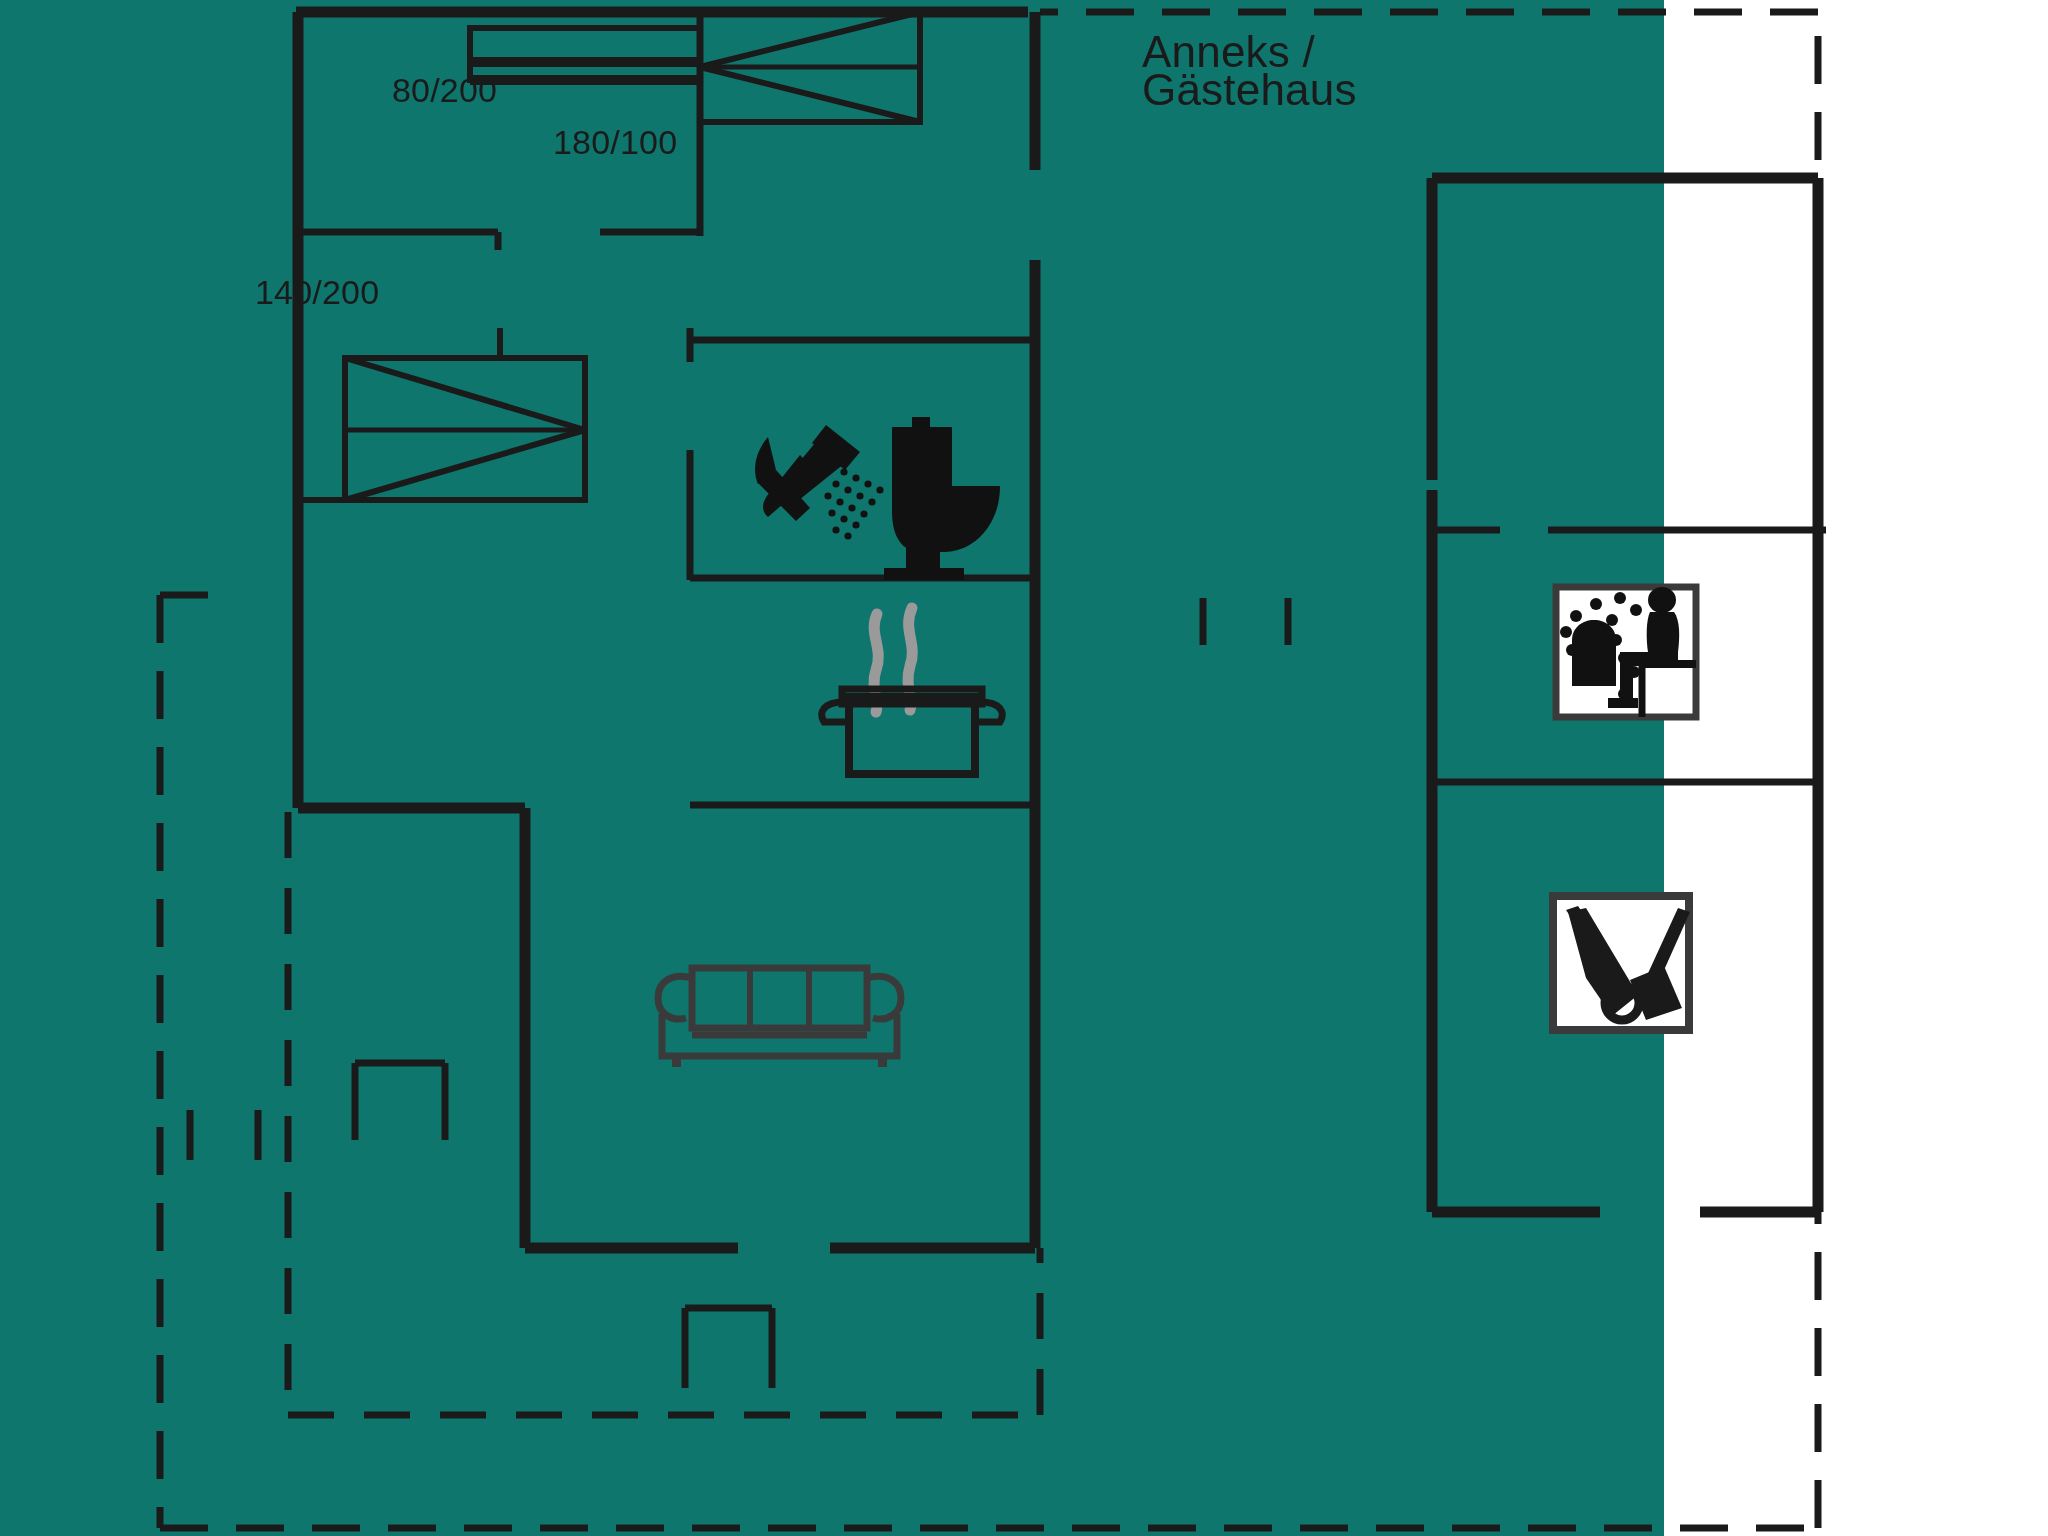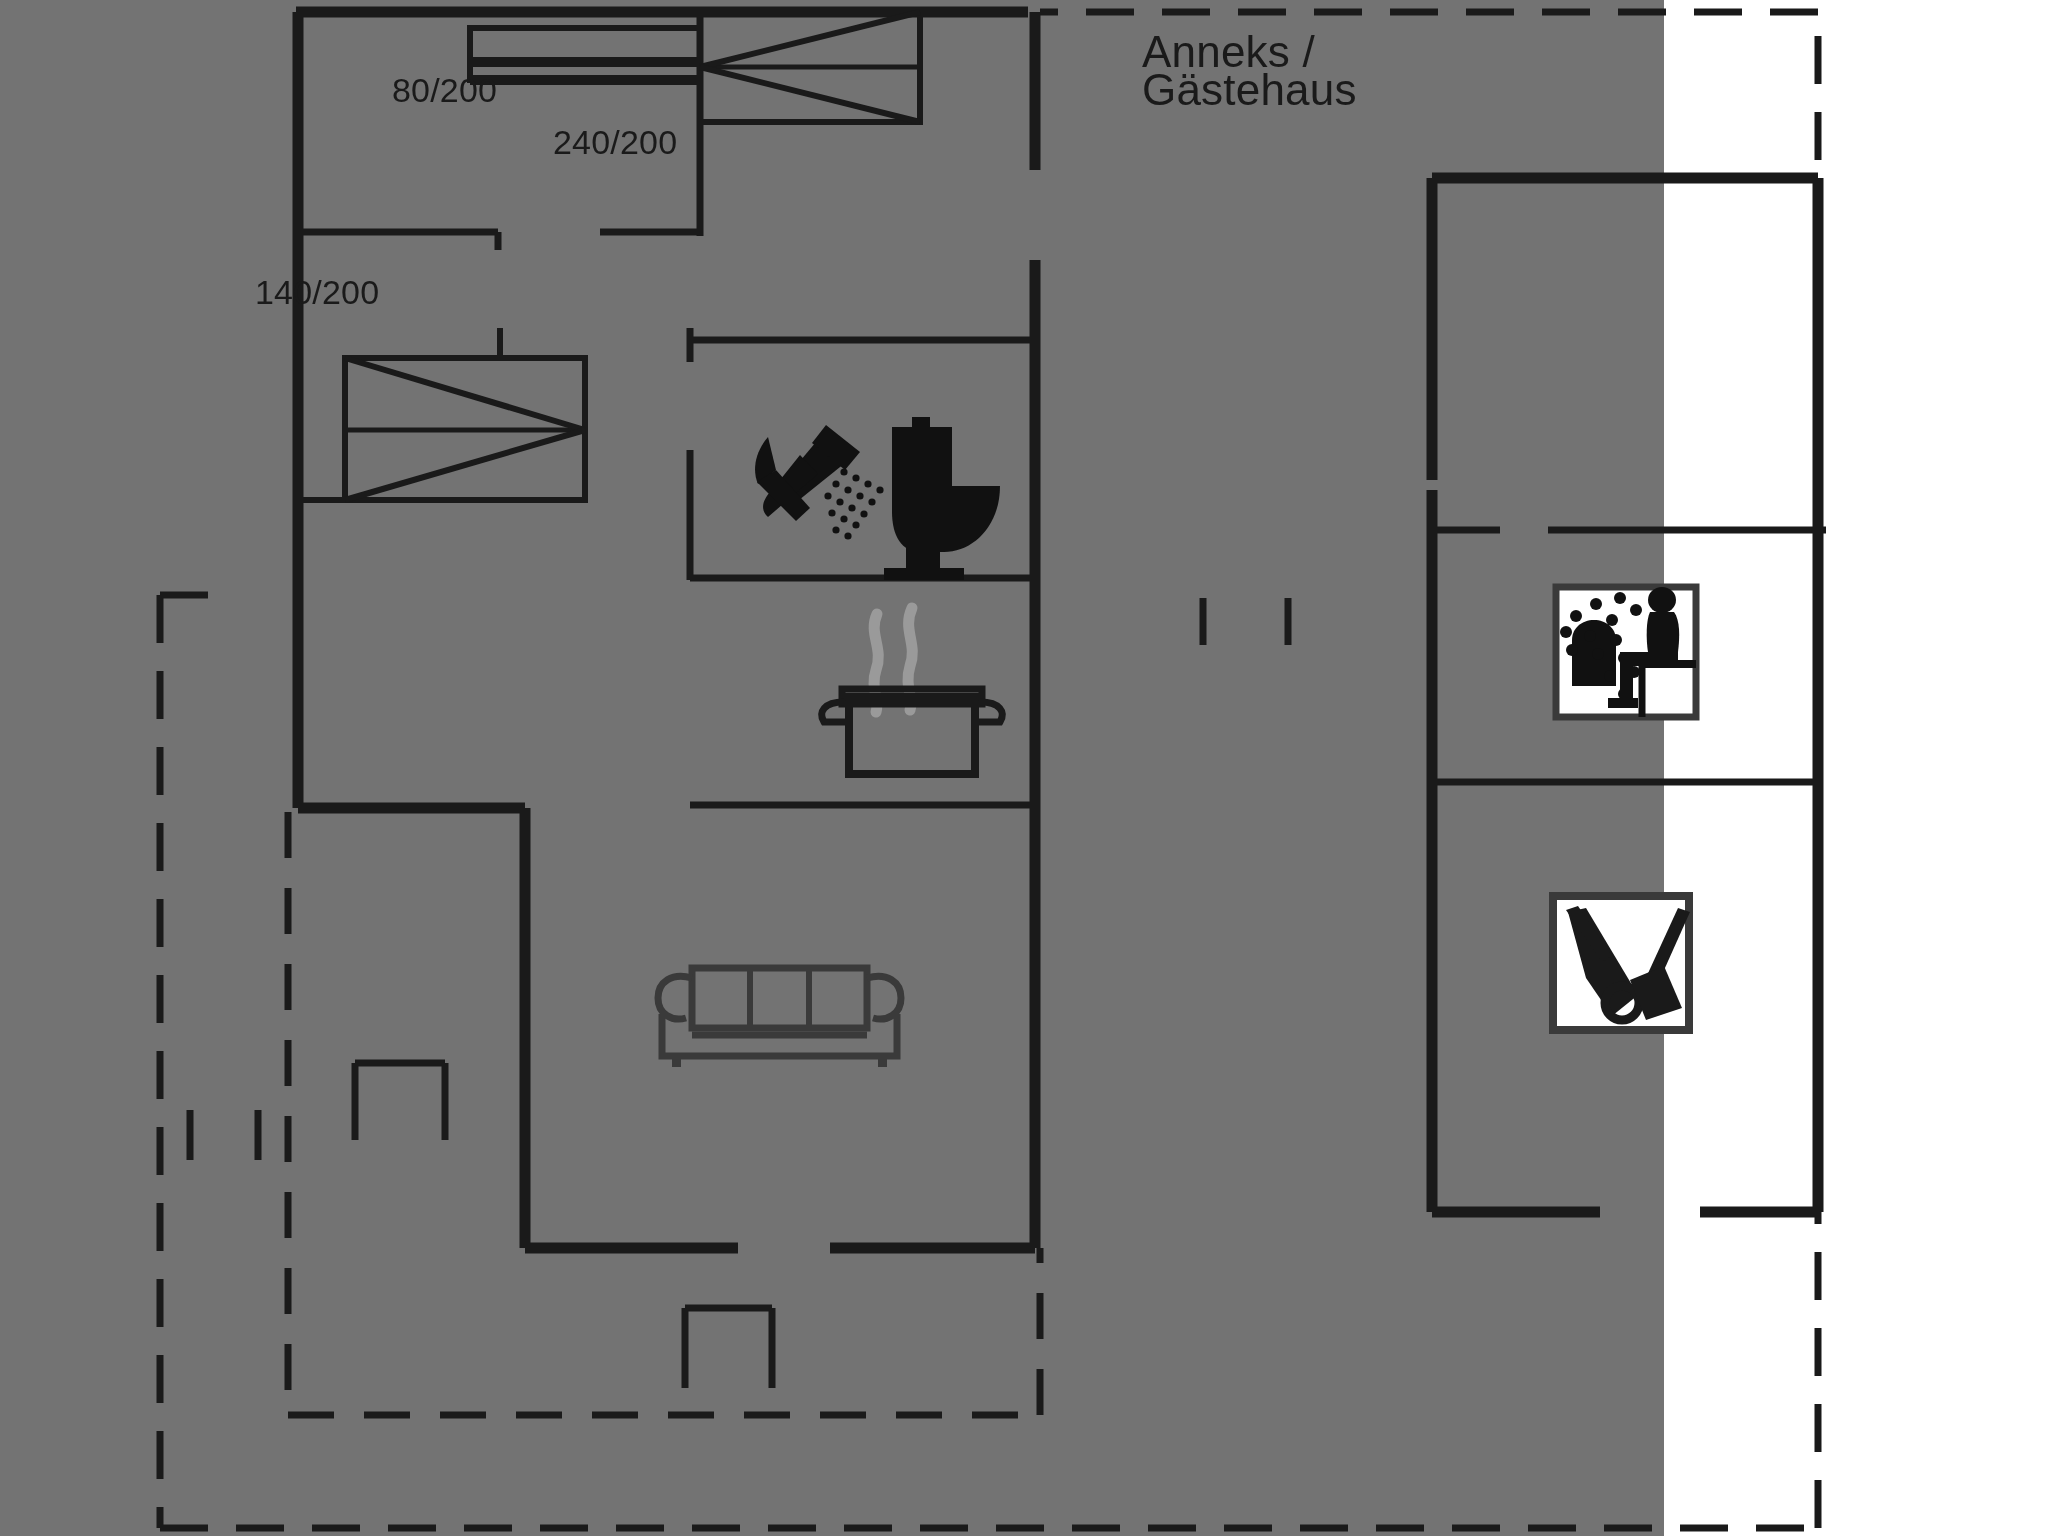--- a/index.html
+++ b/index.html
@@ -11,21 +11,21 @@
   body {
     width: 2048px;
     height: 1536px;
     font-family: "Liberation Sans", sans-serif;
     overflow: hidden;
   }
   #plan-root {
     position: relative;
     width: 1664px;
     height: 1536px;
-    background: #737373;
+    background: #0f766e;
   }
   #plan-svg {
     position: absolute;
     left: 0;
     top: 0;
     width: 2048px;
     height: 1536px;
     display: block;
   }
   .label-layer {
@@ -317,21 +317,21 @@
       <path d="M 1678 908 L 1690 912 L 1656 988 L 1644 982 Z" fill="#1a1a1a"></path>
 
       <path d="M 1630 980 L 1664 966 L 1682 1008 L 1646 1020 Z" fill="#1a1a1a"></path>
     </g>
 
   </svg>
 
   <div class="label-layer">
     <span class="plan-label dim-label" style="left:392px; top:70px;">80/200</span>
 
-    <span class="plan-label dim-label" style="left:553px; top:122px;">240/200</span>
+    <span class="plan-label dim-label" style="left:553px; top:122px;">180/100</span>
 
     <span class="plan-label dim-label" style="left:255px; top:233px;margin-top:39px;">140/200</span>
 
     <span class="plan-label annex-label" style="left:1118px; top:26px;">Anneks /</span>
 
     <span class="plan-label annex-label" style="left:1118px; top:64px;">Gästehaus</span>
   </div>
 
 </div>
 

